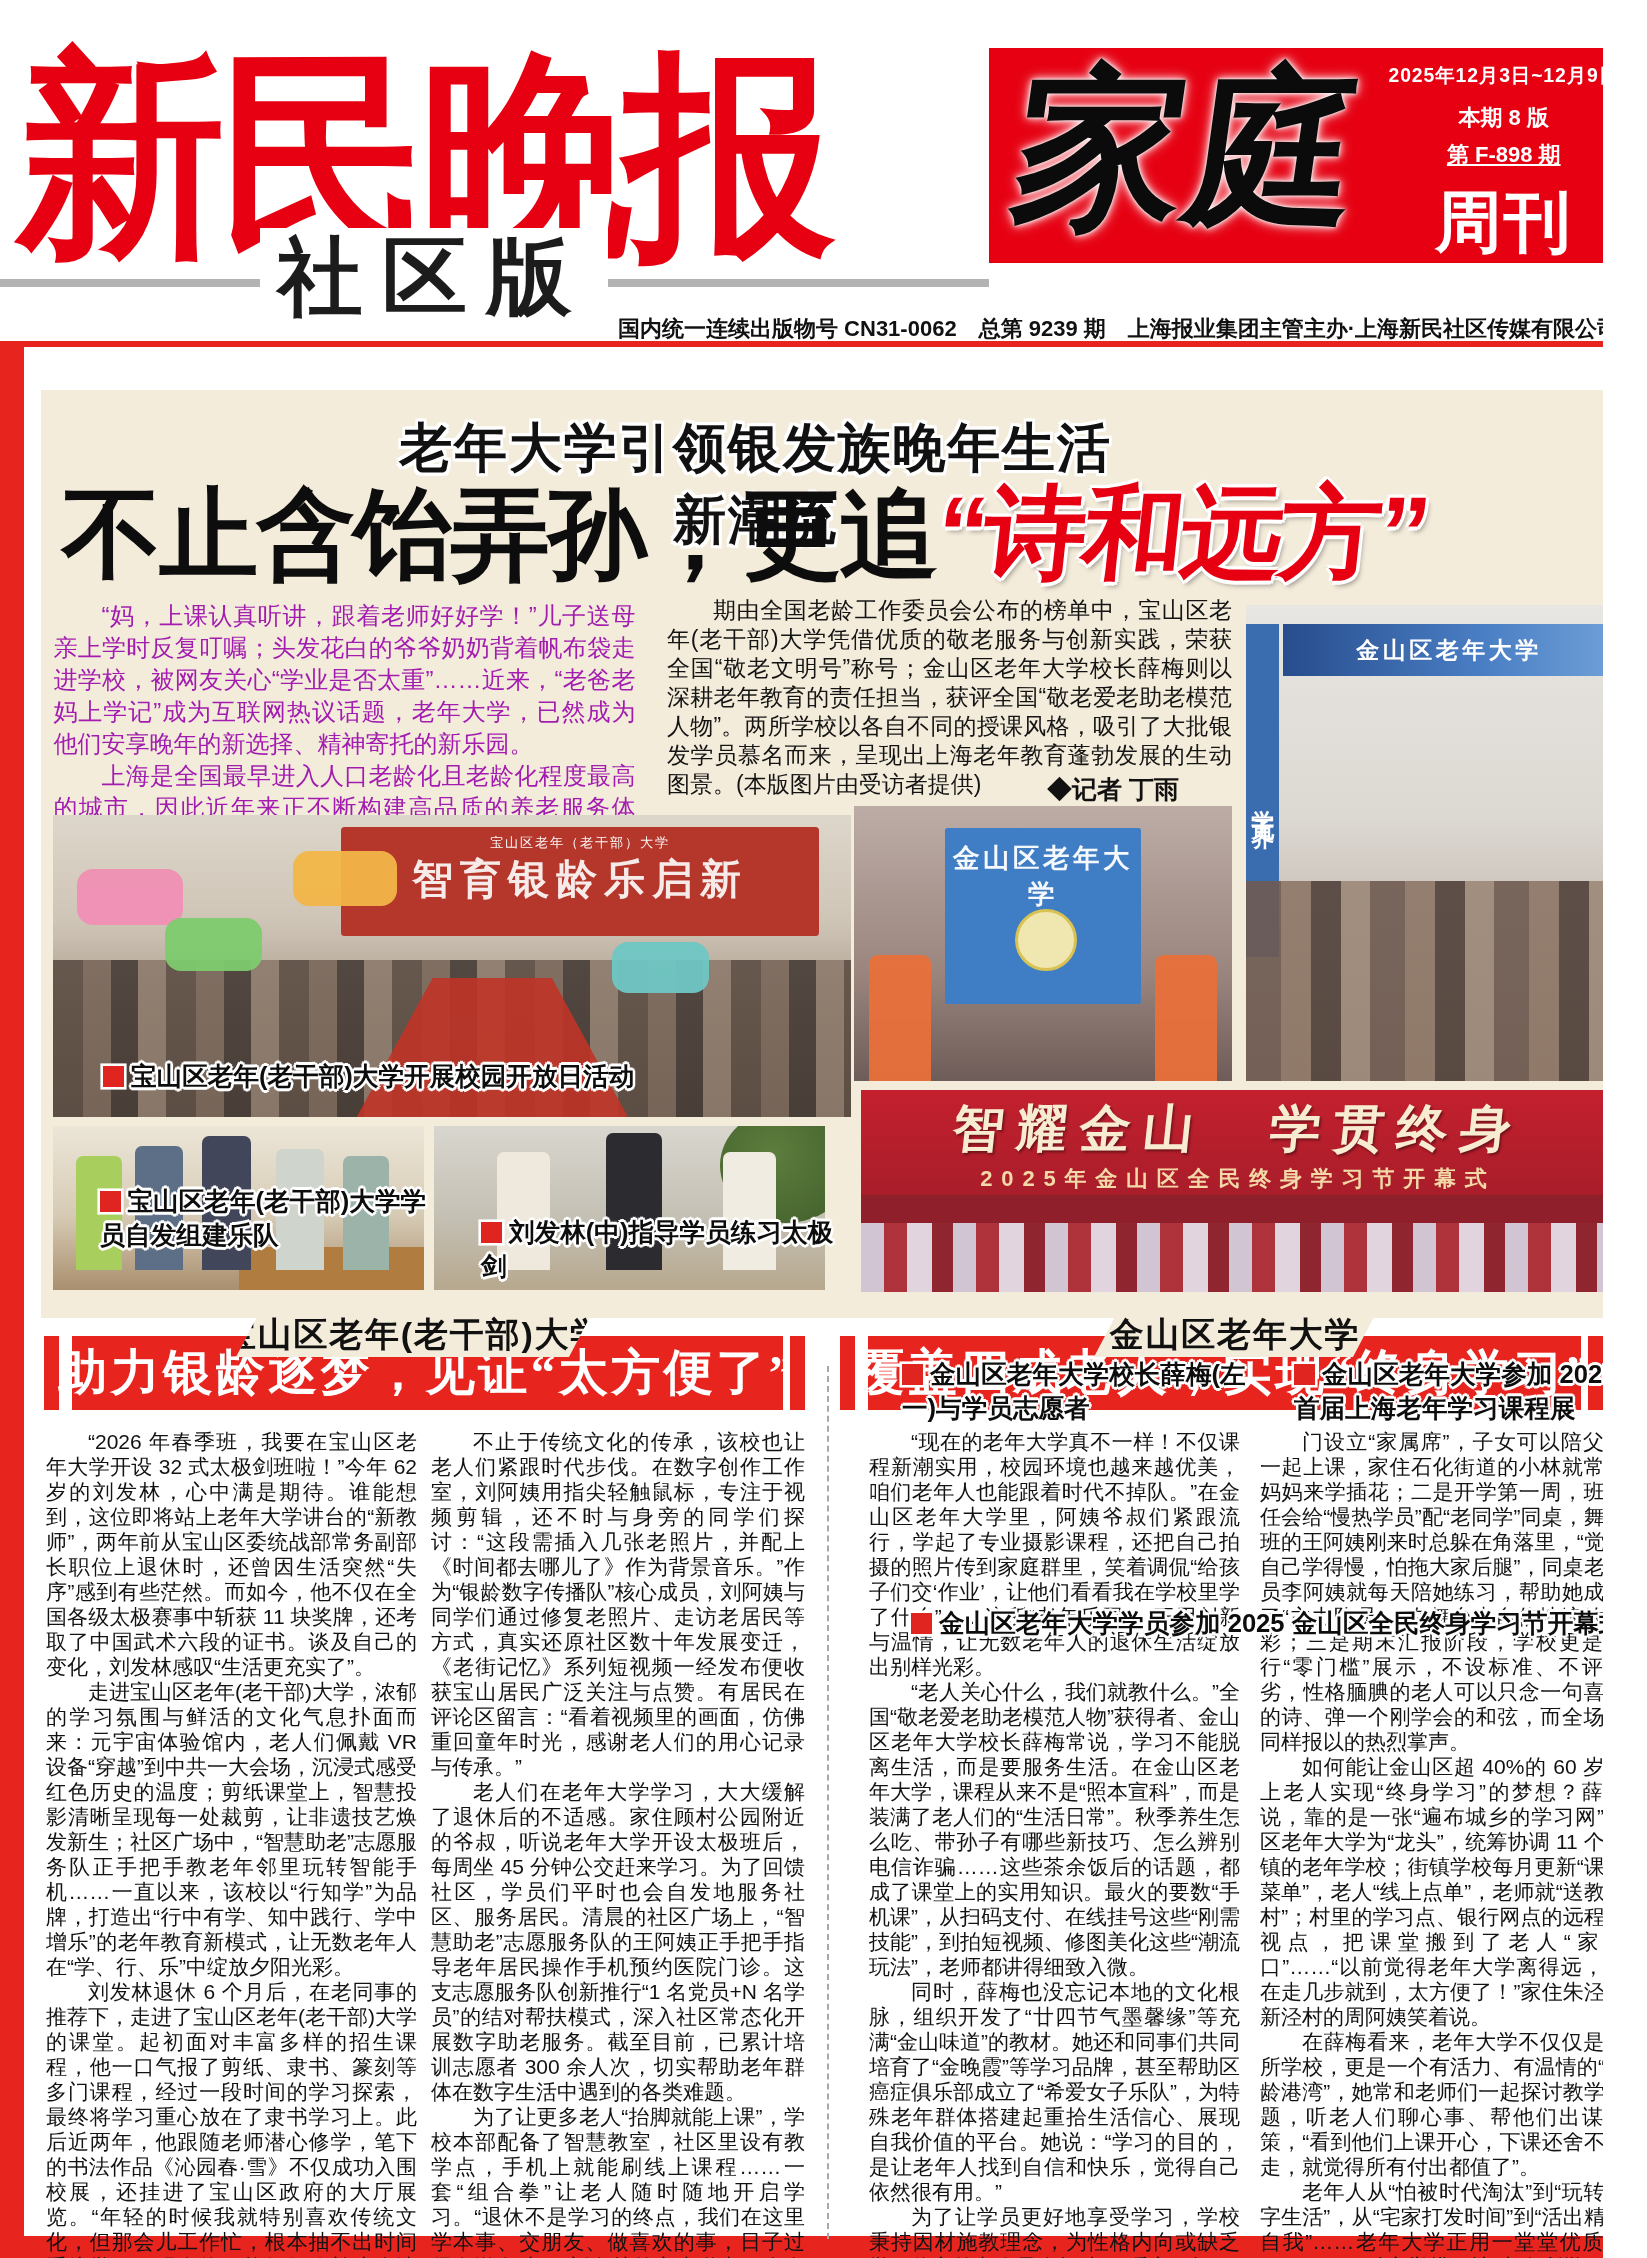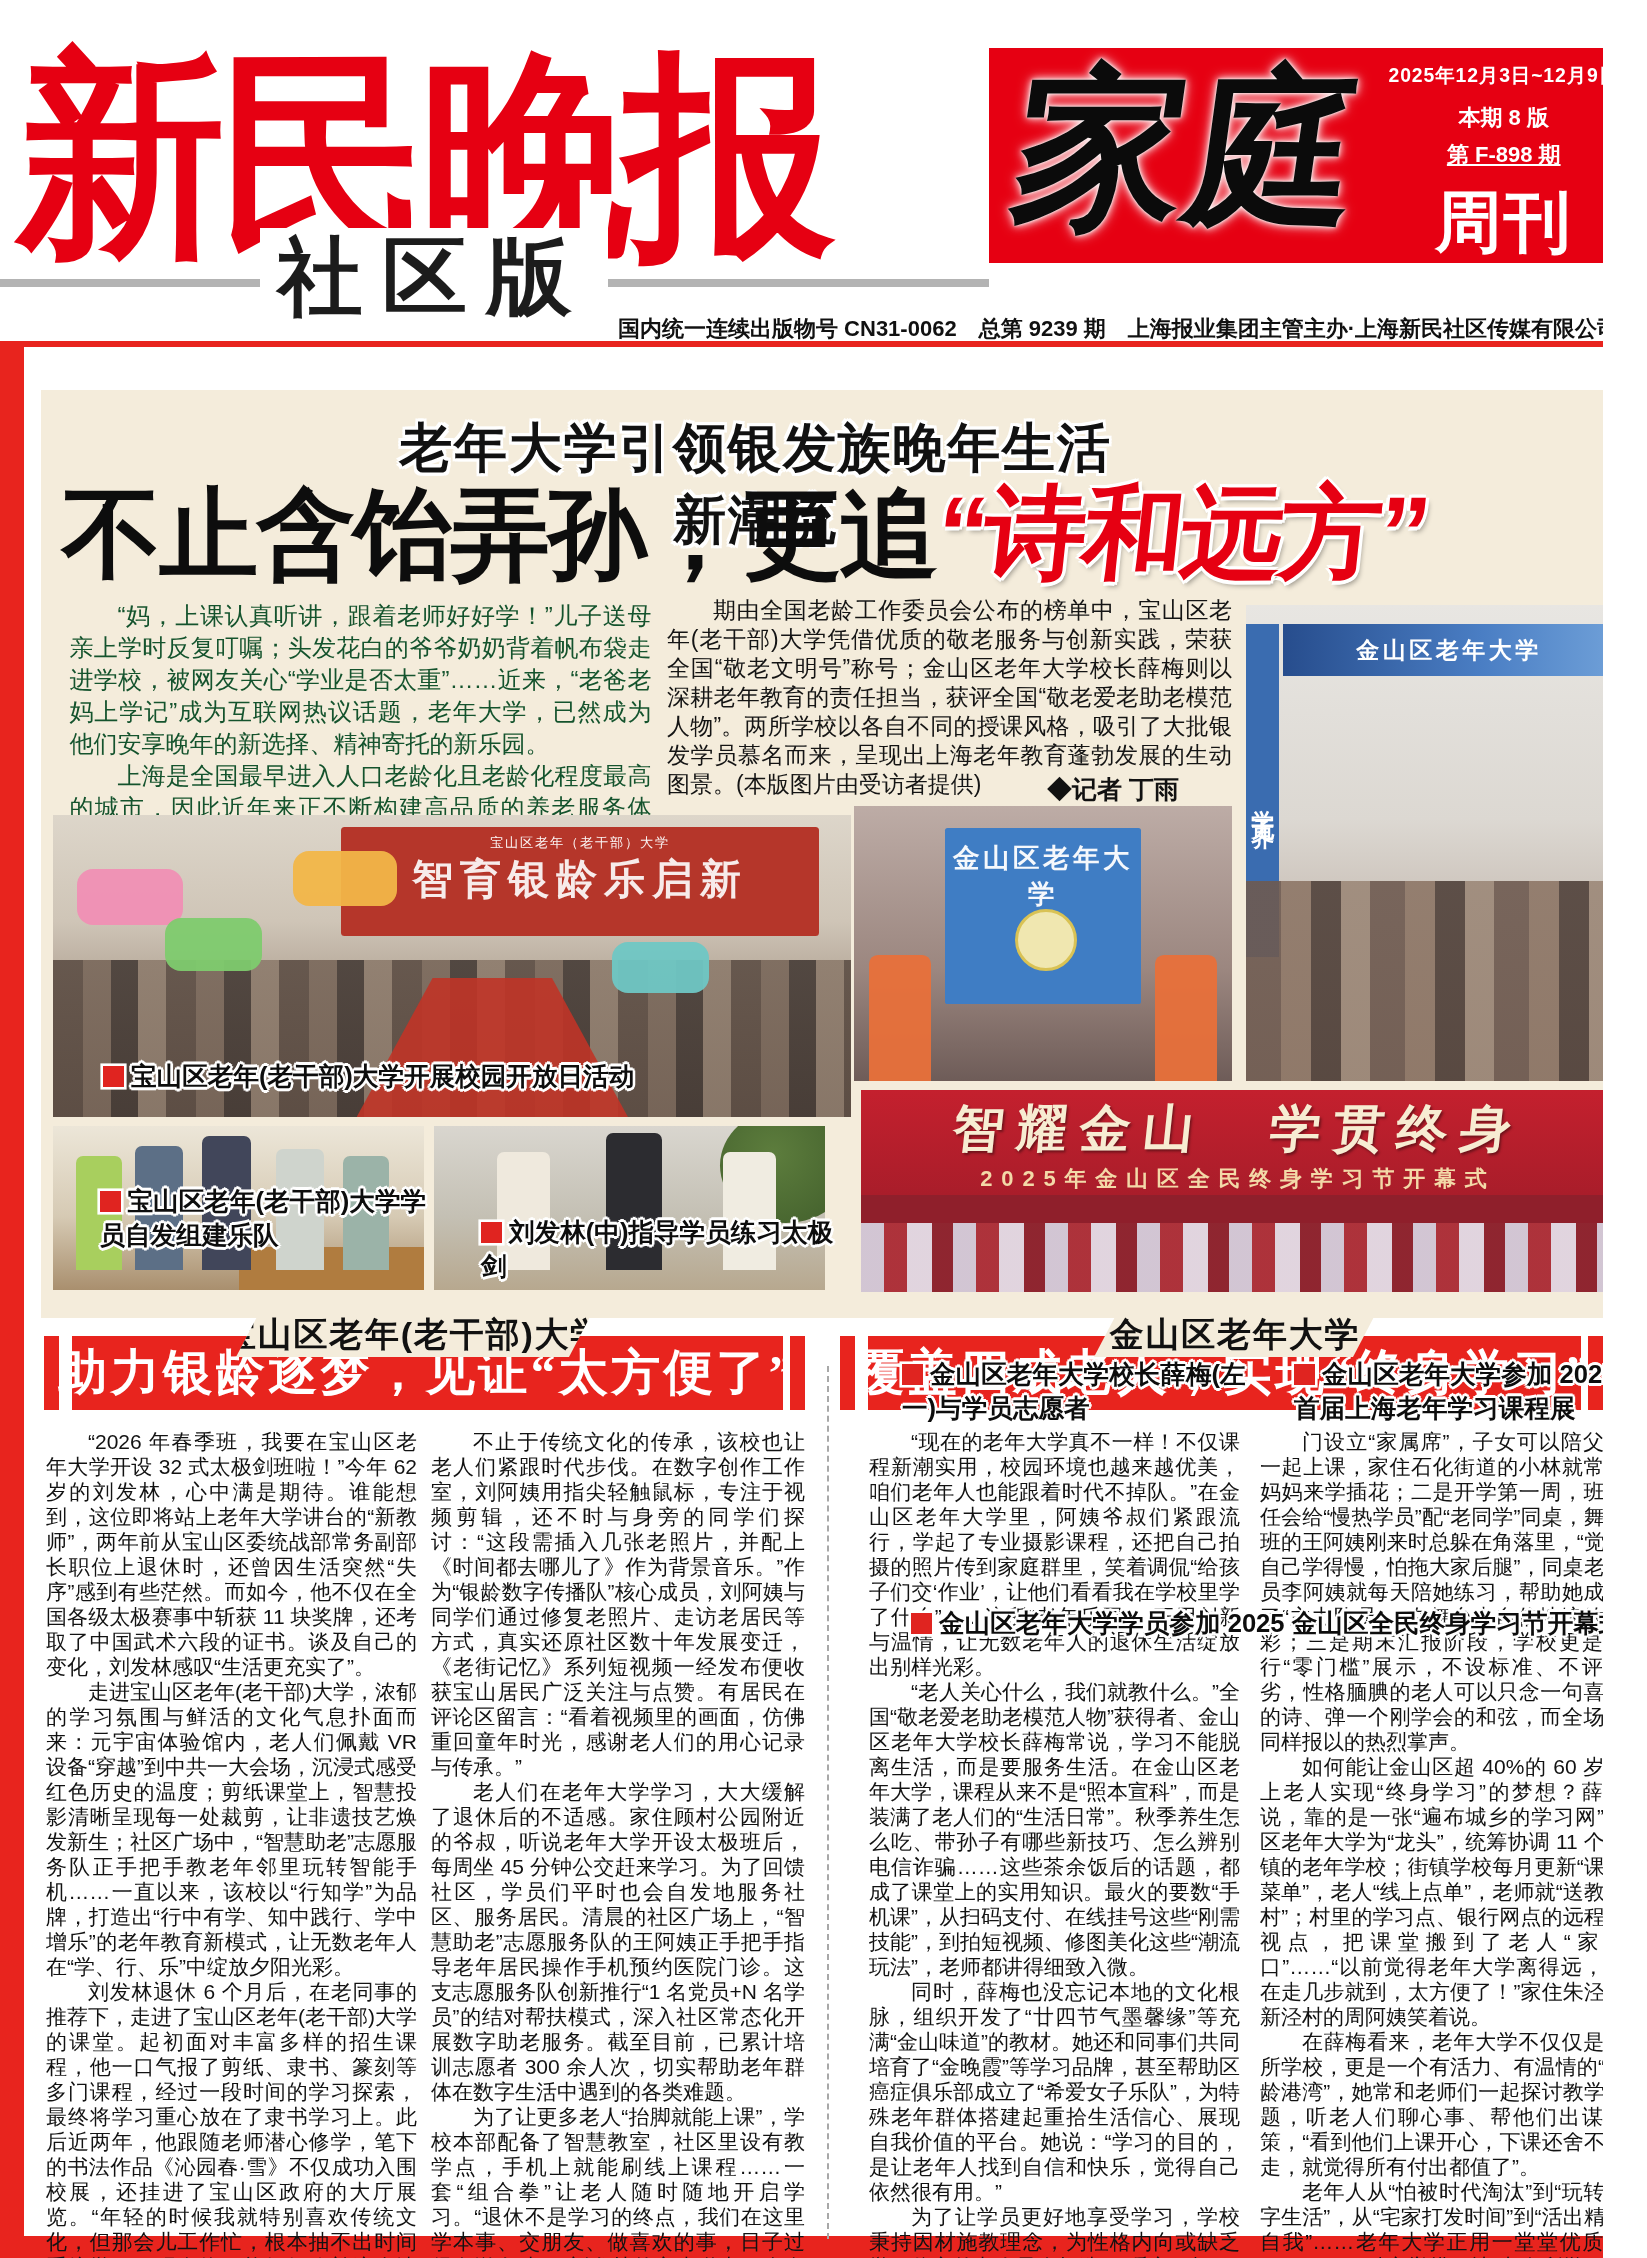--- a/index.html
+++ b/index.html
@@ -36,21 +36,21 @@
   .feature{left:41px;top:390px;width:1566px;height:928px;background:#f4ecdb;}
   .kicker{left:335px;top:23px;width:759px;text-align:center;font-size:53px;font-weight:900;
     color:#111;letter-spacing:1.8px;
     text-shadow:-2.6px 0 #fff,2.6px 0 #fff,0 -2.6px #fff,0 2.6px #fff,-2.6px -2.6px #fff,2.6px 2.6px #fff,-2.6px 2.6px #fff,2.6px -2.6px #fff;}
   .headline{left:21px;top:76px;white-space:nowrap;}
   .headline .hl-black{font-size:99px;font-weight:900;color:#0d0d0d;letter-spacing:-1.8px;
     font-family:"Liberation Sans",sans-serif;}
   .headline .hl-red{display:inline-block;font-size:102px;font-weight:900;color:#e60012;
     transform:skewX(-6deg);letter-spacing:-3.5px;
     text-shadow:-3.5px 0 #fff,3.5px 0 #fff,0 -3.5px #fff,0 3.5px #fff,-2.6px -2.6px #fff,2.6px 2.6px #fff,3.5px 5.3px 5.3px rgba(0,0,0,.35);}
-  .introA{left:12.4px;top:210px;width:582px;font-size:24px;line-height:32px;color:#14532d;margin-left:16px;}
+  .introA{left:12.4px;top:210px;width:582px;font-size:24px;line-height:32px;color:#a21caf;}
   .introB{left:626px;top:206px;width:565px;font-size:23px;line-height:29px;color:#141414;}
   .intro p{margin:0;text-indent:2em;text-align:justify;}
   .byline{left:626px;top:383px;width:565px;text-align:right;font-size:25px;font-weight:700;
     color:#111;padding-right:53px;box-sizing:border-box;}
 
   
   .photo{position:absolute;overflow:hidden;}
   .ph1{left:12.4px;top:425px;width:798px;height:302px;
     background:linear-gradient(180deg,#ddd6ca 0%,#cfc5b7 35%,#a99a8b 65%,#7c6d61 100%);}
   .ph1-backdrop{left:36%;top:4%;width:60%;height:36%;background:#b5362a;border-radius:3.5px;

